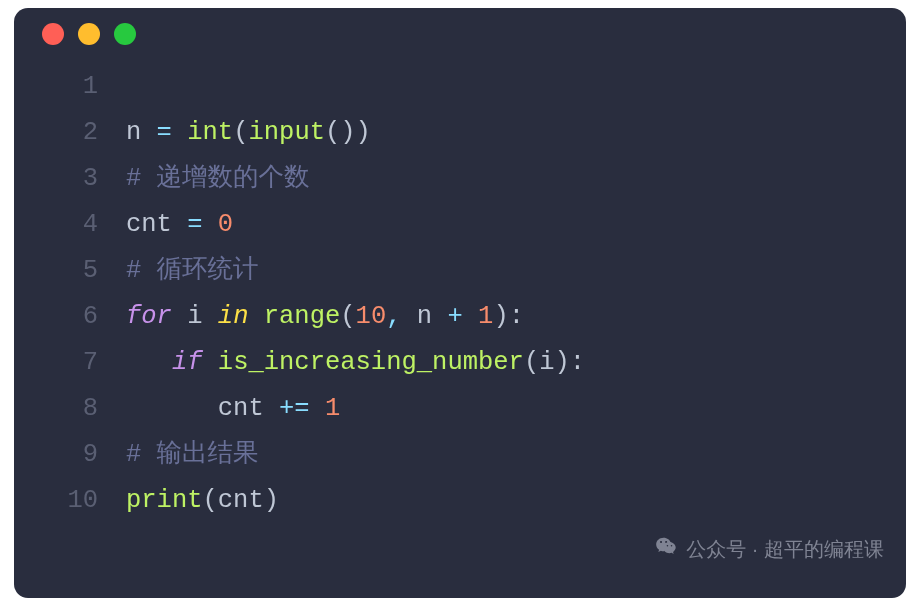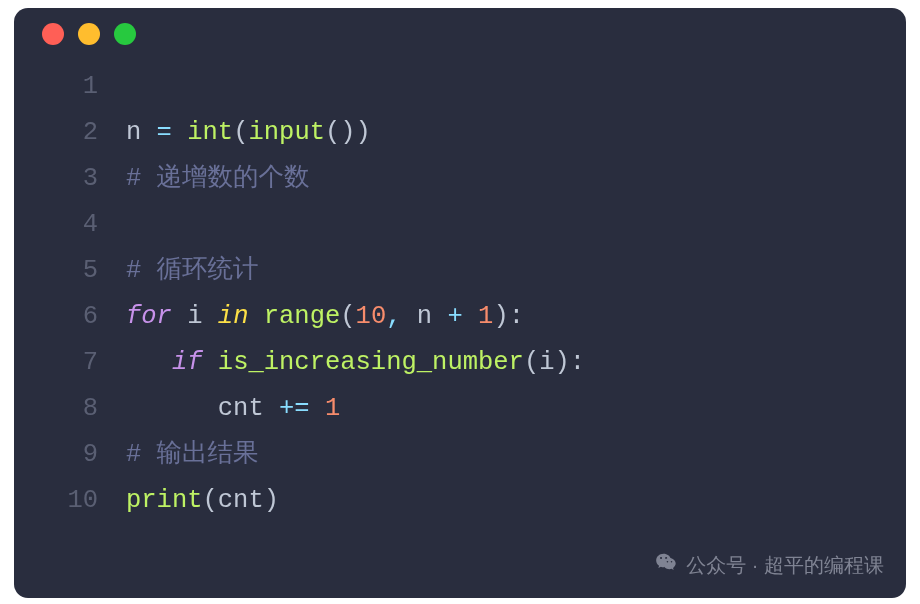--- a/index.html
+++ b/index.html
@@ -58,21 +58,21 @@
   .tok-ident    { color: #bfc7d5; }
   .tok-op       { color: #89ddff; }
   .tok-punct    { color: #bfc7d5; }
   .tok-number   { color: #f78c6c; }
   .tok-builtin  { color: #bef264; }
   .tok-keyword  { color: #c792ea; font-style: italic; }
   .tok-keyword2 { color: #fde047; font-style: italic; }
   .watermark {
     position: absolute;
     right: 22px;
-    bottom: 18px;
+    bottom: 34px;
     display: flex;
     align-items: center;
     gap: 8px;
     color: #8f93a2;
     font-size: 20px;
     font-family: -apple-system, BlinkMacSystemFont, "Segoe UI", sans-serif;
     opacity: 0.85;
   }
   .watermark svg { width: 24px; height: 24px; fill: #8f93a2; }
 </style>
@@ -82,21 +82,21 @@
 <div class="window">
   <div class="titlebar">
     <div class="dot red"></div>
     <div class="dot yellow"></div>
     <div class="dot green"></div>
   </div>
   <div class="code" id="code-block">
       <div class="line"><span class="gutter">1</span></div>
       <div class="line"><span class="gutter">2</span><span class="code-content"><span class="tok-ident">n </span><span class="tok-op">=</span><span class="tok-ident"> </span><span class="tok-builtin">int</span><span class="tok-punct">(</span><span class="tok-builtin">input</span><span class="tok-punct">())</span></span></div>
       <div class="line"><span class="gutter">3</span><span class="code-content"><span class="tok-comment"># 递增数的个数</span></span></div>
-      <div class="line"><span class="gutter">4</span></div>
+      <div class="line"><span class="gutter">4</span><span class="code-content"><span class="tok-ident">cnt </span><span class="tok-op">=</span><span class="tok-ident"> </span><span class="tok-number">0</span></span></div>
       <div class="line"><span class="gutter">5</span><span class="code-content"><span class="tok-comment"># 循环统计</span></span></div>
       <div class="line"><span class="gutter">6</span><span class="code-content"><span class="tok-keyword">for</span><span class="tok-ident"> i </span><span class="tok-keyword2">in</span><span class="tok-ident"> </span><span class="tok-builtin">range</span><span class="tok-punct">(</span><span class="tok-number">10</span><span class="tok-op">,</span><span class="tok-ident"> n </span><span class="tok-op">+</span><span class="tok-ident"> </span><span class="tok-number">1</span><span class="tok-punct">):</span></span></div>
       <div class="line"><span class="gutter">7</span><span class="code-content"><span class="tok-ident">   </span><span class="tok-keyword">if</span><span class="tok-ident"> </span><span class="tok-builtin">is_increasing_number</span><span class="tok-punct">(i):</span></span></div>
       <div class="line"><span class="gutter">8</span><span class="code-content"><span class="tok-ident">      cnt </span><span class="tok-op">+=</span><span class="tok-ident"> </span><span class="tok-number">1</span></span></div>
       <div class="line"><span class="gutter">9</span><span class="code-content"><span class="tok-comment"># 输出结果</span></span></div>
       <div class="line"><span class="gutter">10</span><span class="code-content"><span class="tok-builtin">print</span><span class="tok-punct">(cnt)</span></span></div>
     </div>
   <div class="watermark">
     <span>
       <svg viewBox="0 0 1024 1024">

